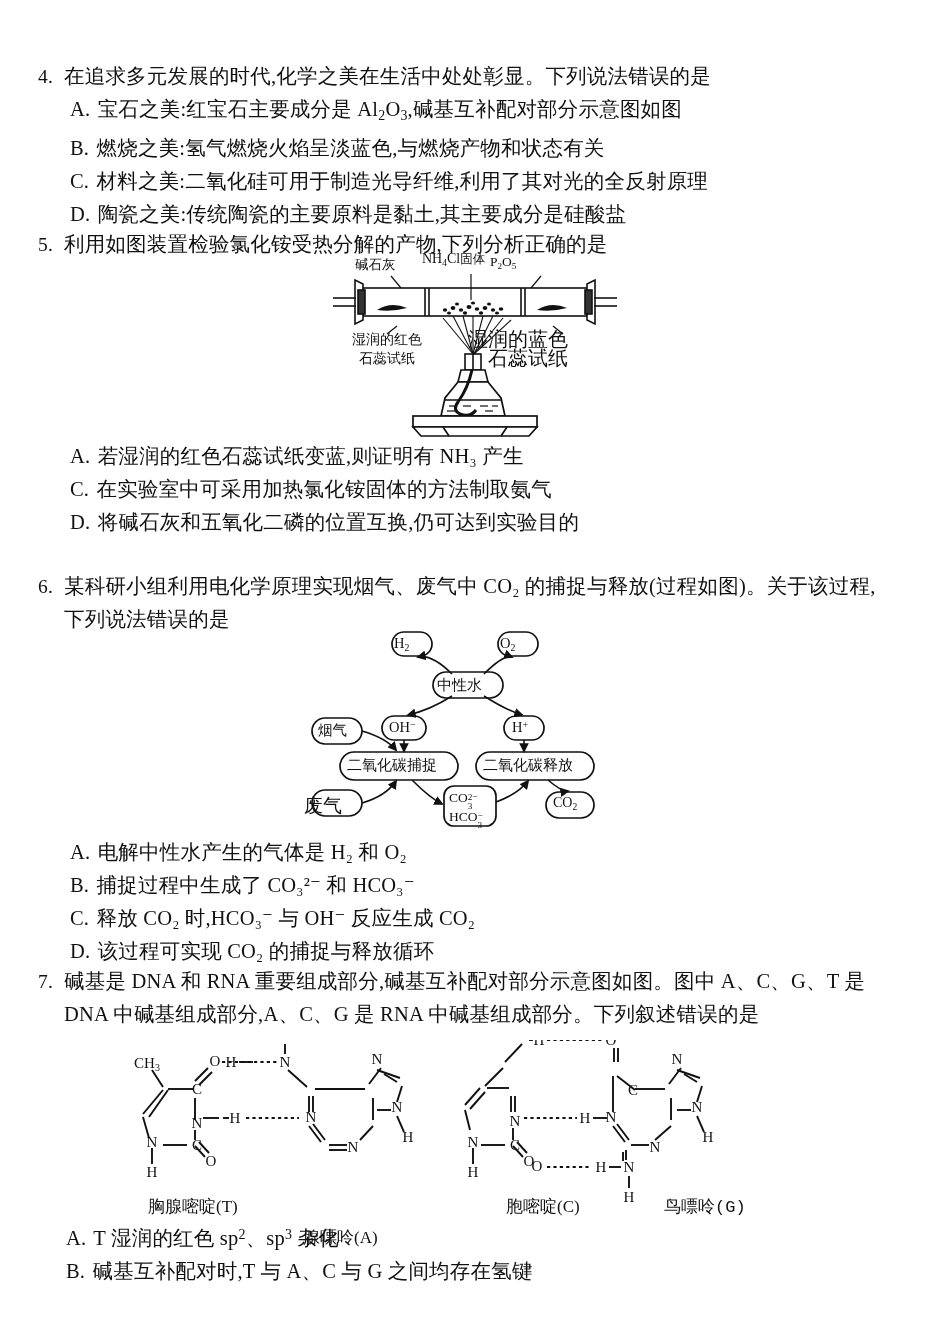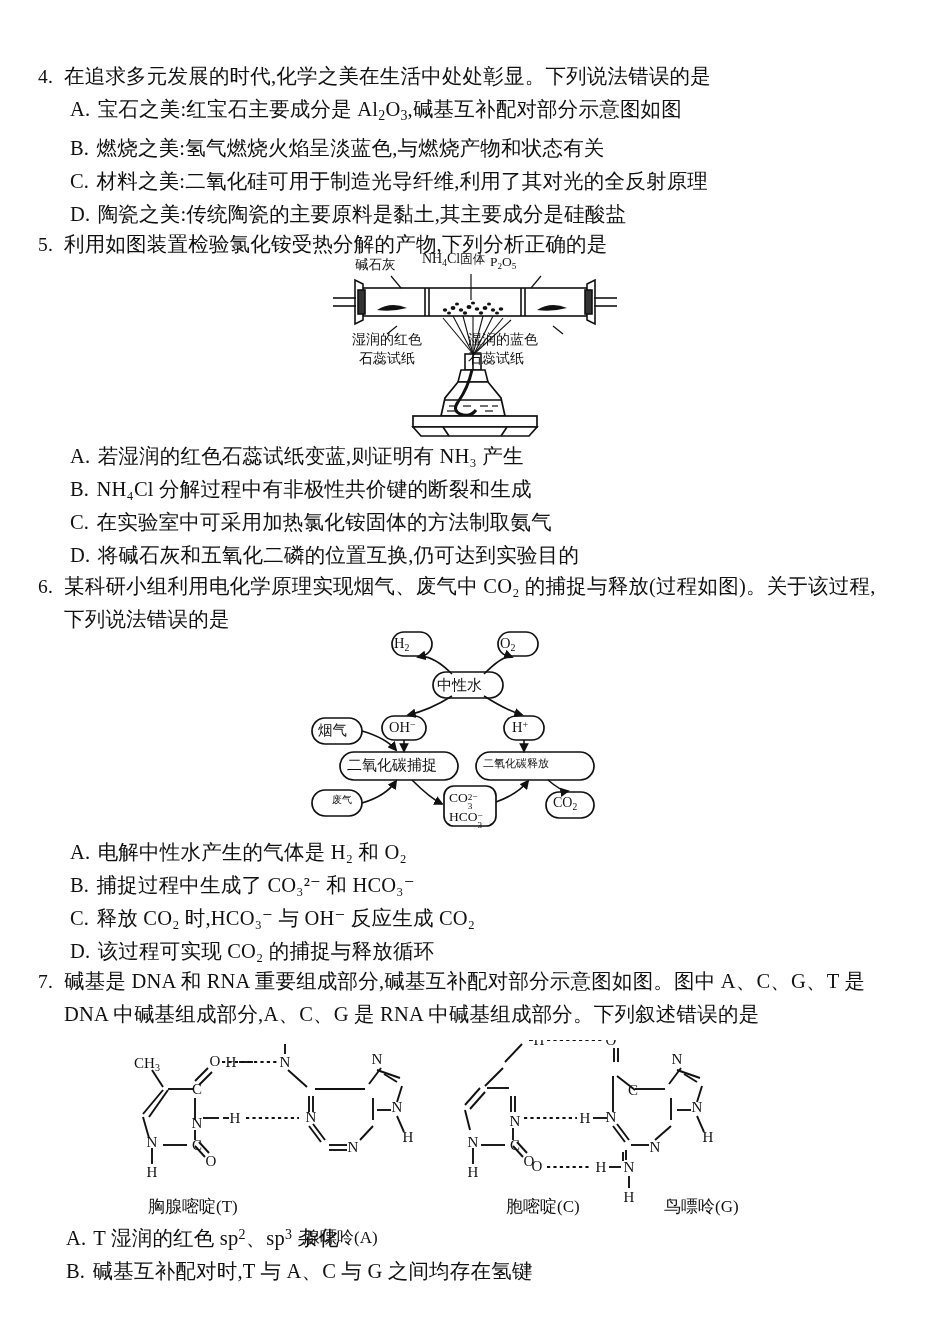--- a/index.html
+++ b/index.html
@@ -231,34 +231,30 @@
     <div class="cn-lab" style="position:absolute; left:413px; top:-7px; font-size:14px; font-family:'Liberation Serif',serif;margin-left:9px;">
       <span>NH</span><sub>4</sub><span>Cl</span><span style="font-family:'Liberation Sans',sans-serif; font-size:12.5px;">固体</span>
     </div>
     <div class="cn-lab" style="position:absolute; left:490px; top:-4px; font-size:13.5px; font-family:'Liberation Serif',serif;">
       <span>P</span><sub>2</sub><span>O</span><sub>5</sub>
     </div>
     <div class="cn-lab" style="position:absolute; left:337px; top:72px; font-size:14px; line-height:19px; text-align:center; width:100px;">
       <div>湿润的红色</div>
       <div>石蕊试纸</div>
     </div>
-    <div class="cn-lab" style="position:absolute; left:468px; top:72px; font-size:14px; line-height:19px; text-align:left; width:100px;">
+    <div class="cn-lab" style="position:absolute; left:468px; top:72px; font-size:20px; line-height:19px; text-align:right; width:100px;">
       <div>湿润的蓝色</div>
       <div>石蕊试纸</div>
     </div>
   </div>
 
   <div style="position:absolute; left:38px; top:440px; width:880px;">
     <div class="opt">
       <span class="lab">A.</span>
       <span>若湿润的红色石蕊试纸变蓝,则证明有 NH₃ 产生</span>
-    </div>
-    <div class="opt">
-      <span class="lab">B.</span>
-      <span>NH₄Cl 分解过程中有非极性共价键的断裂和生成</span>
     </div>
     <div class="opt">
       <span class="lab">C.</span>
       <span>在实验室中可采用加热氯化铵固体的方法制取氨气</span>
     </div>
     <div class="opt">
       <span class="lab">D.</span>
       <span>将碱石灰和五氧化二磷的位置互换,仍可达到实验目的</span>
     </div>
   </div>
@@ -321,27 +317,27 @@
       </div>
       <div style="position:absolute; left:389px; top:91px; font-size:14.5px;">
         <span>OH</span><sup>−</sup>
       </div>
       <div style="position:absolute; left:512px; top:91px; font-size:14.5px;">
         <span>H</span><sup>+</sup>
       </div>
       <div style="position:absolute; left:318px; top:93px; font-size:14.5px; font-family:'Liberation Sans',sans-serif;">
         <span>烟气</span>
       </div>
-      <div style="position:absolute; left:332px; top:165px; font-size:10px; font-family:Liberation Sans, sans-serif;">
+      <div style="position:absolute; left:304px; top:165px; font-size:19px; font-family:Liberation Sans, sans-serif;">
         <span>废气</span>
       </div>
       <div style="position:absolute; left:347px; top:128px; font-size:15px; font-family:'Liberation Sans',sans-serif;">
         <span>二氧化碳捕捉</span>
       </div>
-      <div style="position:absolute; left:483px; top:128px; font-size:11px; font-family:'Liberation Sans',sans-serif;">
+      <div style="position:absolute; left:483px; top:128px; font-size:15px; font-family:'Liberation Sans',sans-serif;">
         <span>二氧化碳释放</span>
       </div>
       <div style="position:absolute; left:449px; top:160px; font-size:13.5px; line-height:19px;">
         <div>
           <span>CO</span><span class="supsub"><span class="u">2−</span><span class="l">3</span></span>
         </div>
         <div>
           <span>HCO</span><span class="supsub"><span class="u">−</span><span class="l">3</span></span>
         </div>
       </div>
@@ -513,21 +509,21 @@
 
     <div class="figcap" style="position:absolute; left:148px; top:155px;">
       <span>胸腺嘧啶(T)</span>
     </div>
     <div class="figcap" style="position:absolute; left:303px; top:155px;margin-top:31px;">
       <span>腺嘌呤(A)</span>
     </div>
     <div class="figcap" style="position:absolute; left:506px; top:155px;">
       <span>胞嘧啶(C)</span>
     </div>
-    <div class="figcap" style="position:absolute; left:664px; top:155px;">
+    <div class="figcap" style="position:absolute; left:664px; top:155px;font-family:Liberation Mono, monospace;">
       <span>鸟嘌呤(G)</span>
     </div>
   </div>
 
   <div style="position:absolute; left:38px; top:1218px; width:880px;">
     <div class="opt" style="padding-left:28px;">
       <span class="lab">A.</span>
       <span>T 湿润的红色 sp</span><sup>2</sup><span>、sp</span><sup>3</sup><span> 杂化</span>
     </div>
     <div class="opt" style="padding-left:28px;">

